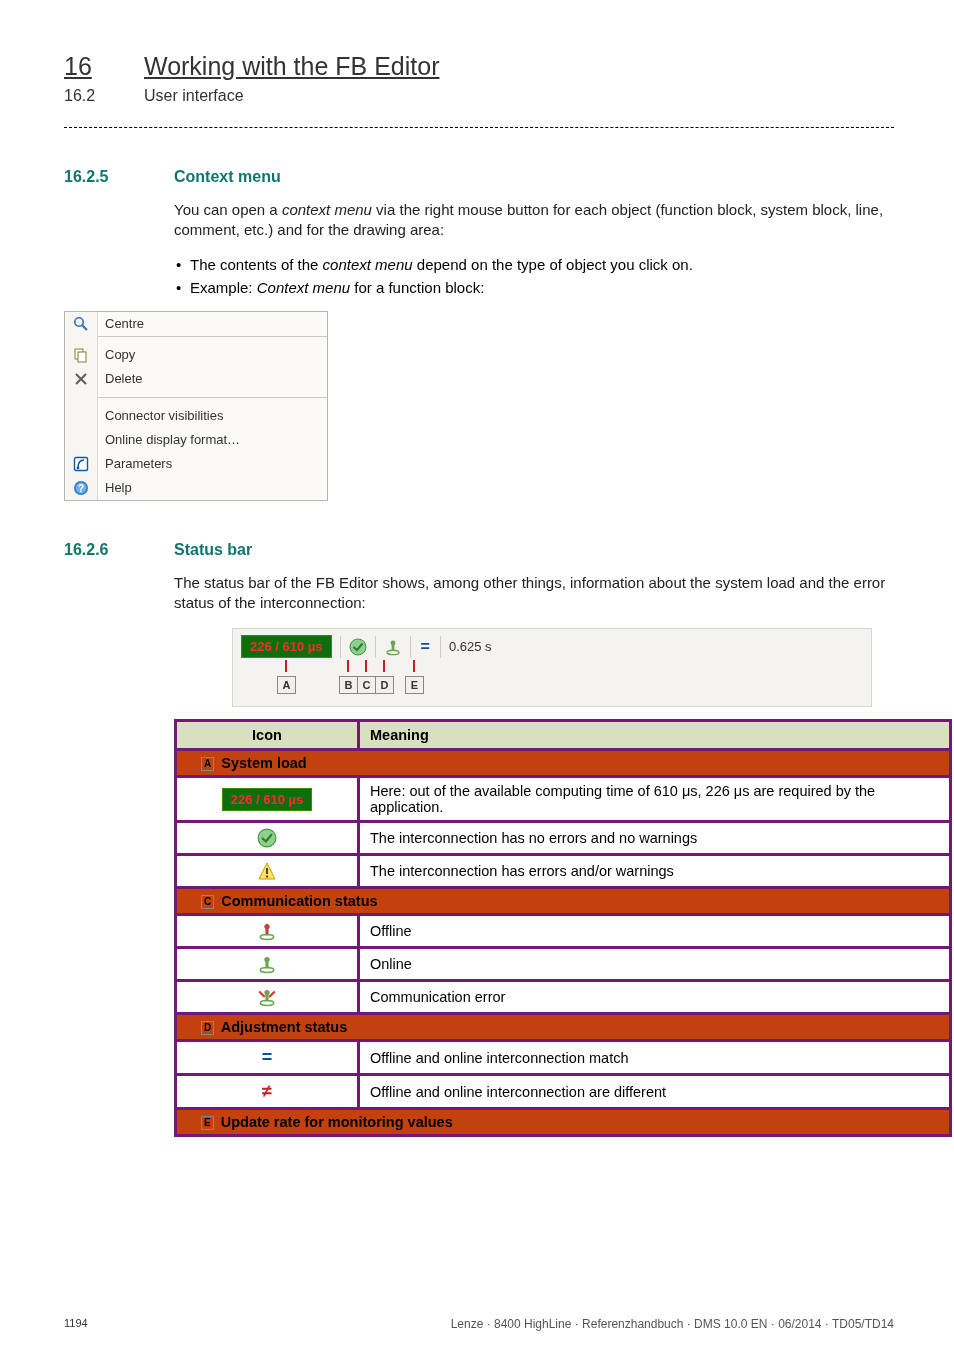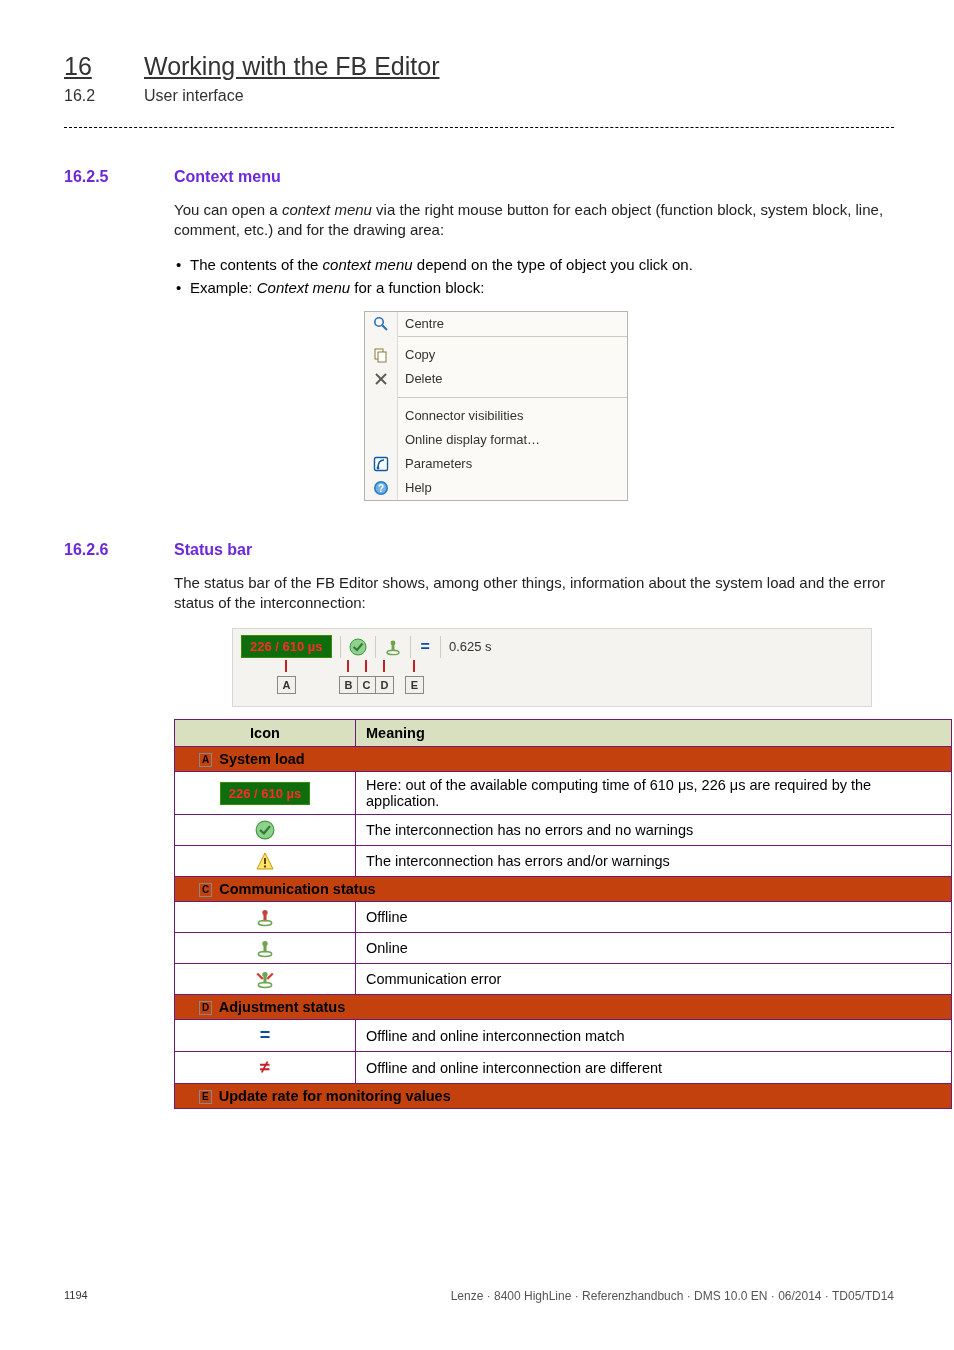--- a/index.html
+++ b/index.html
@@ -37,21 +37,21 @@
     border: none;
     border-top: 1px dashed #000;
     height: 0;
   }
   .sec-heading {
     display: flex;
     align-items: flex-start;
     gap: 38px;
     font-size: 16px;
     font-weight: 700;
-    color: #6d28d9;
+    color: #0f766e;
     margin-top: 40px;
   }
   .sec-num { min-width: 72px; }
   .body-text {
     margin-left: 110px;
     font-size: 15px;
     line-height: 1.35;
     color: #222;
     margin-top: 14px;
   }
@@ -71,21 +71,20 @@
   .bullets li::before {
     content: "•";
     position: absolute;
     left: 2px;
     top: 0;
   }
 
   
   .ctx-wrap {
     margin-top: 10px;
-    margin-left: 300px;
     width: 262px;
     border: 1px solid #b7b4ad;
     font-family: Tahoma, "Segoe UI", sans-serif;
     font-size: 13px;
     color: #333;
     background: linear-gradient(to right, #f7f6f3 0, #f7f6f3 32px, #ccc9c2 32px, #eeede8 33px, #fbfaf7 33px, #fbfaf7 100%);
   }
   .ctx-item {
     display: flex;
     align-items: center;
@@ -171,21 +170,21 @@
   
   .tbl {
     margin-top: 12px;
     margin-left: 110px;
     width: 778px;
     border: 1px solid #727272;
     border-collapse: collapse;
     font-size: 14.5px;
   }
   .tbl th, .tbl td {
-    border: 1px solid #701a75;
+    border: 3px solid #701a75;
     padding: 5px 10px;
     text-align: left;
     vertical-align: middle;
   }
   .tbl th {
     background: #d9e0bf;
     font-weight: 700;
   }
   .tbl .group {
     background: #c2410c;

